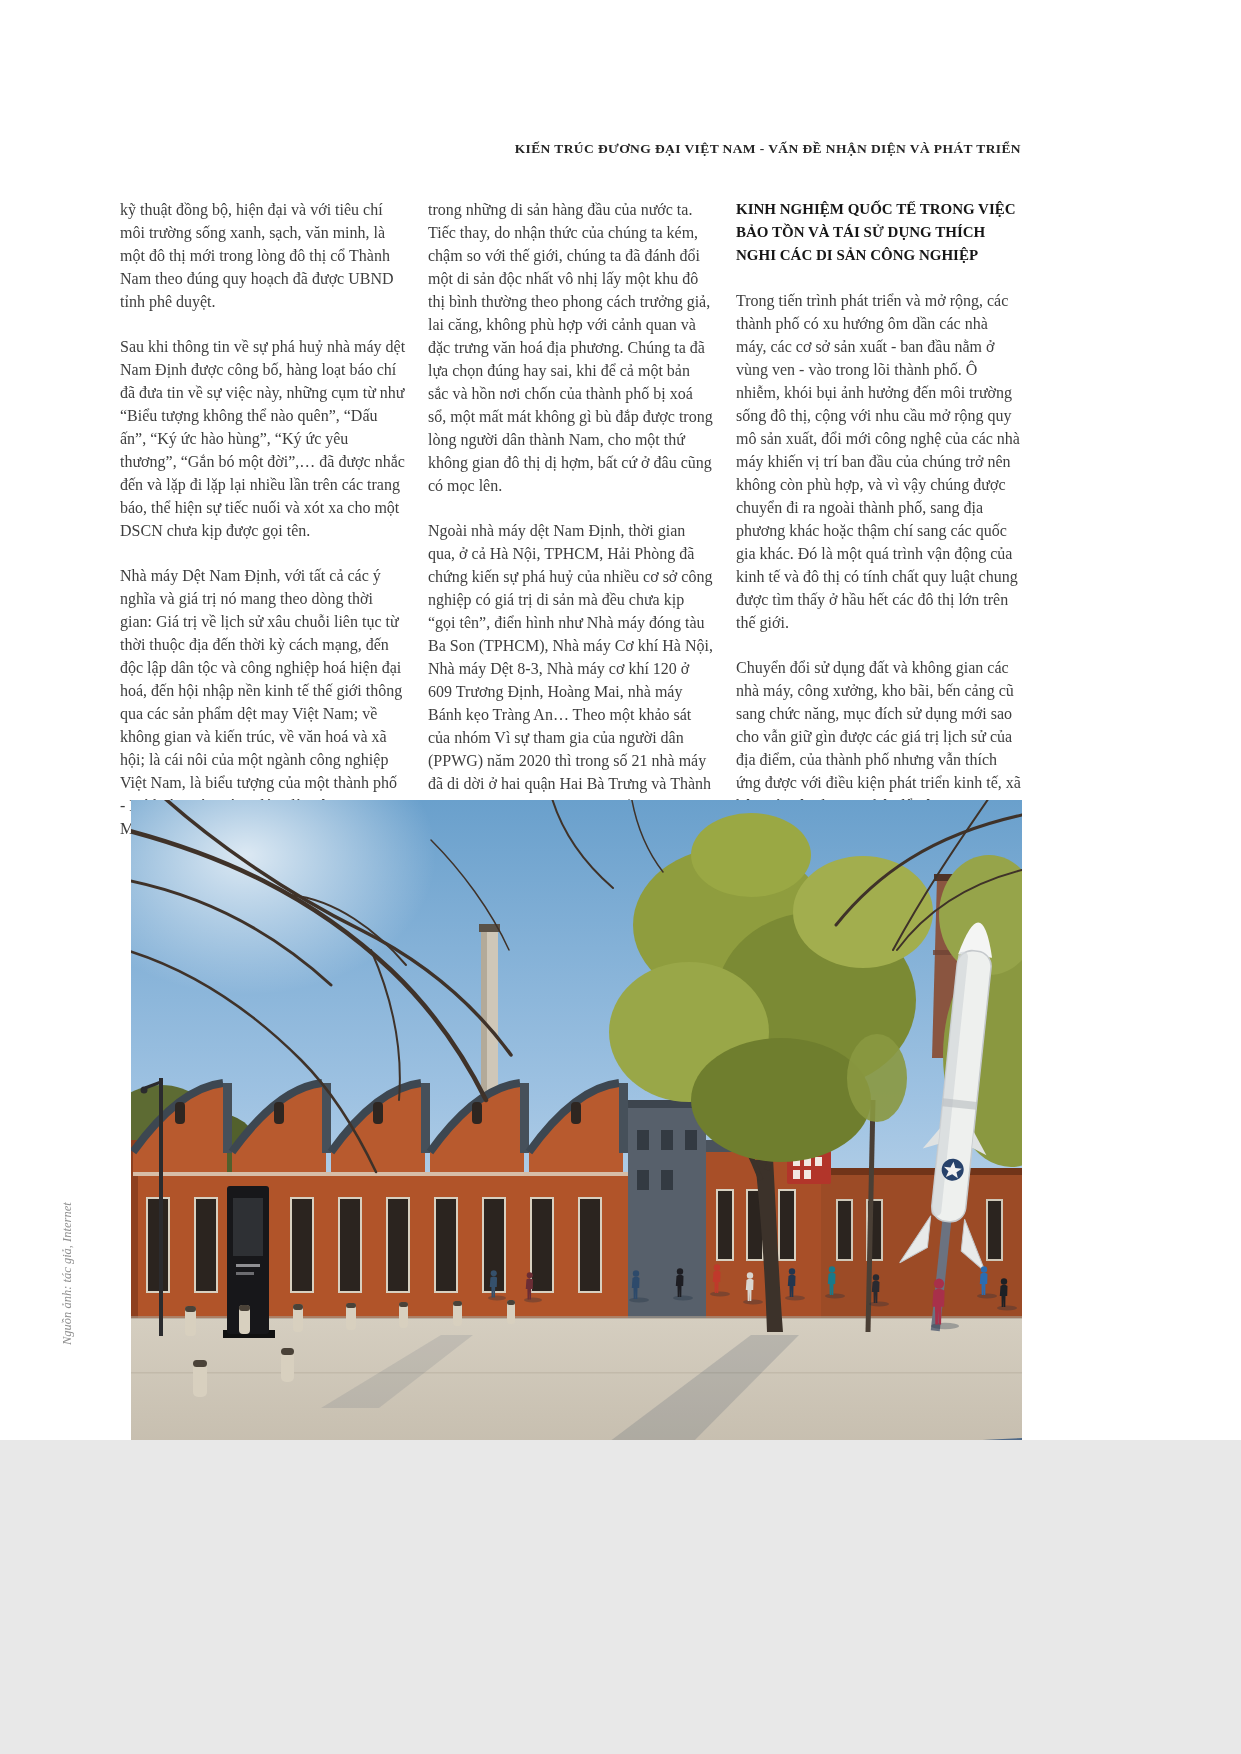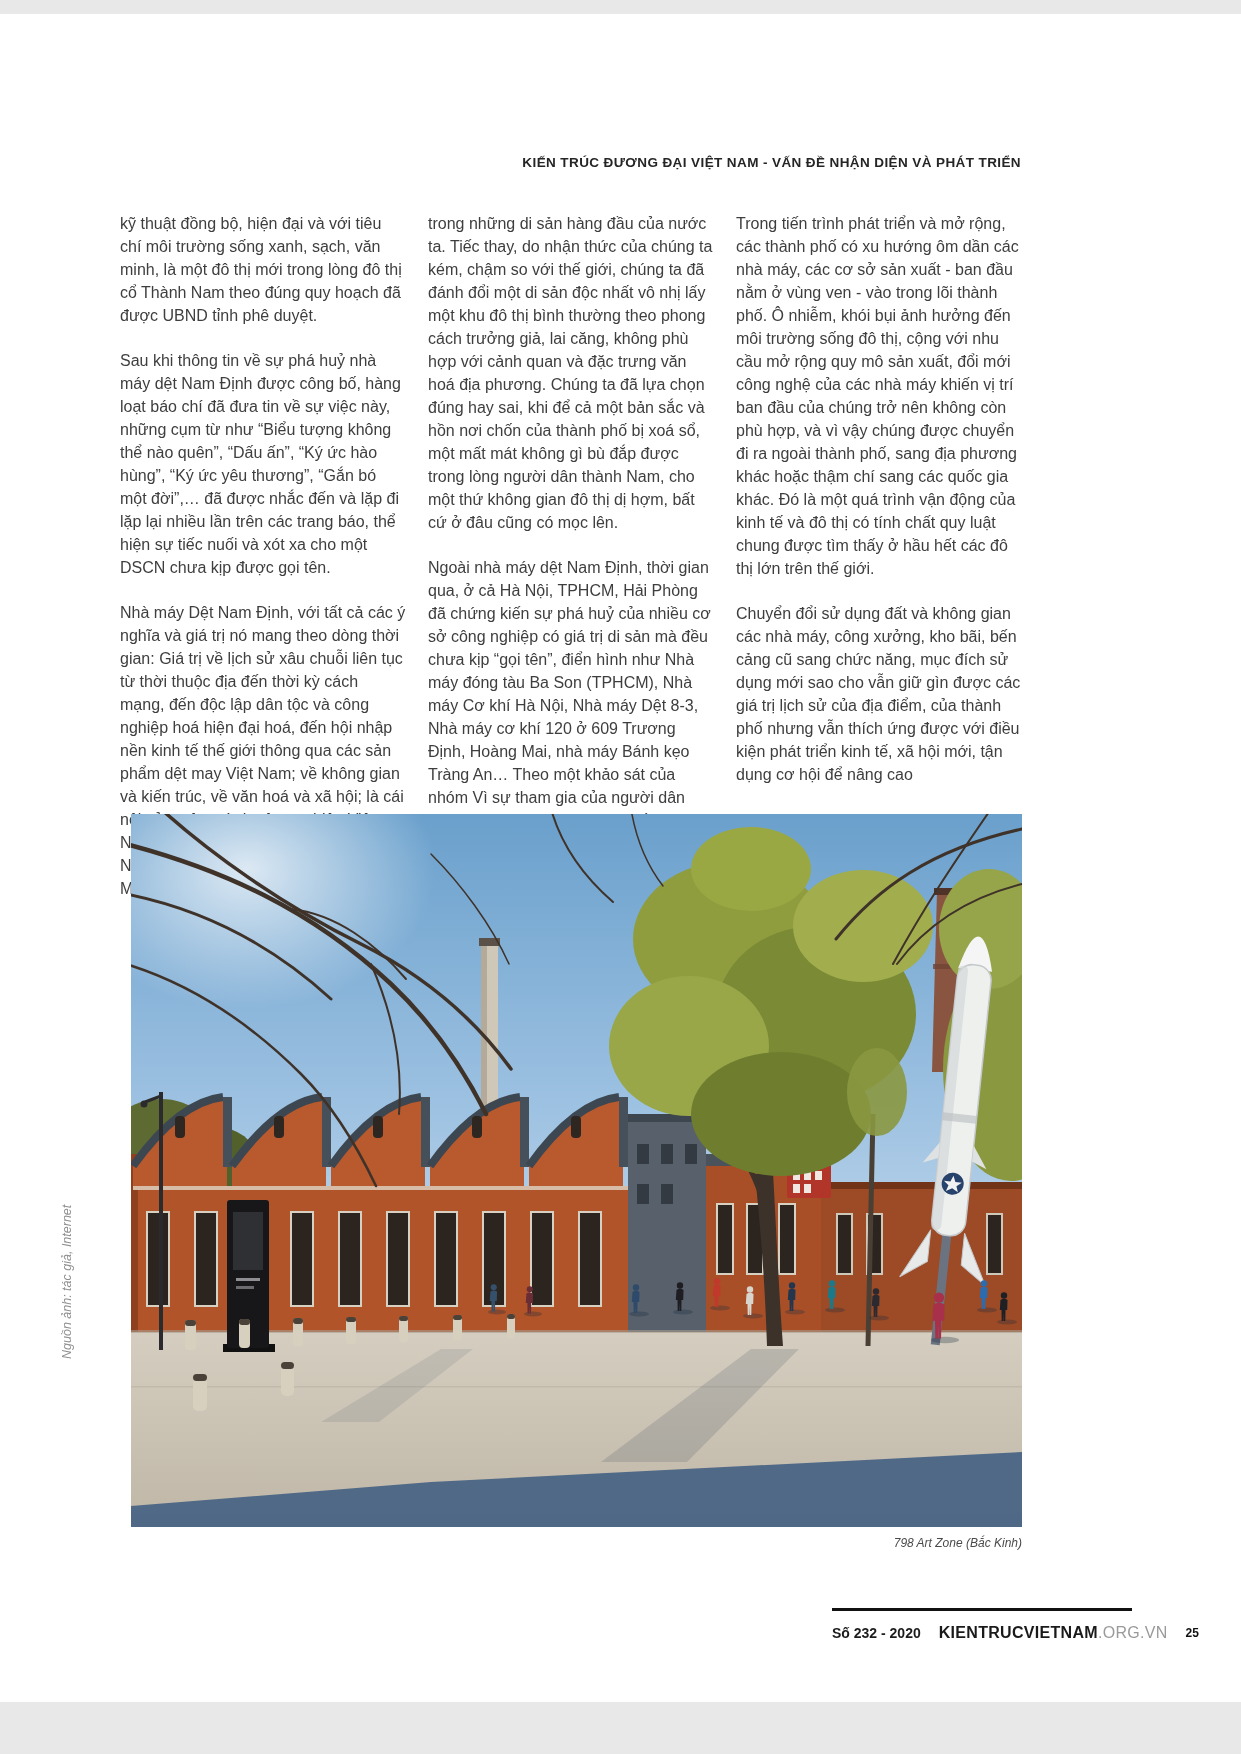--- a/index.html
+++ b/index.html
@@ -1,18 +1,18 @@
 <!DOCTYPE html>
 <html><head>
 <meta charset="utf-8">
 <style>
   html,body{margin:0;padding:0;background:#e8e8e8;}
   .page{
-    position:relative;width:1241px;height:1688px;background:#ffffff;
-    font-family:Liberation Sans, sans-serif;color:#3e3e3e;overflow:hidden;margin:14px auto;
+    position:relative;width:1241px;height:1440px;background:#ffffff;
+    font-family:Liberation Serif, serif;color:#3e3e3e;overflow:hidden;margin:0 auto;
   }
   .header-title{
     position:absolute;top:141px;right:220px;
     font-size:13.5px;font-weight:700;letter-spacing:.4px;color:#252525;white-space:nowrap;
   }
   .columns{
     position:absolute;left:120px;top:198px;width:902px;
     display:grid;grid-template-columns:1fr 1fr 1fr;column-gap:22px;
   }
   .col p{
@@ -55,20 +55,21 @@
     <div class="col">
       <p>kỹ thuật đồng bộ, hiện đại và với tiêu chí môi trường sống xanh, sạch, văn minh, là một đô thị mới trong lòng đô thị cổ Thành Nam theo đúng quy hoạch đã được UBND tỉnh phê duyệt.</p>
       <p>Sau khi thông tin về sự phá huỷ nhà máy dệt Nam Định được công bố, hàng loạt báo chí đã đưa tin về sự việc này, những cụm từ như “Biểu tượng không thể nào quên”, “Dấu ấn”, “Ký ức hào hùng”, “Ký ức yêu thương”, “Gắn bó một đời”,… đã được nhắc đến và lặp đi lặp lại nhiều lần trên các trang báo, thể hiện sự tiếc nuối và xót xa cho một DSCN chưa kịp được gọi tên.</p>
       <p>Nhà máy Dệt Nam Định, với tất cả các ý nghĩa và giá trị nó mang theo dòng thời gian: Giá trị về lịch sử xâu chuỗi liên tục từ thời thuộc địa đến thời kỳ cách mạng, đến độc lập dân tộc và công nghiệp hoá hiện đại hoá, đến hội nhập nền kinh tế thế giới thông qua các sản phẩm dệt may Việt Nam; về không gian và kiến trúc, về văn hoá và xã hội; là cái nôi của một ngành công nghiệp Việt Nam, là biểu tượng của một thành phố - Nó hoàn toàn xứng đáng là một DSCN - Một</p>
     </div>
     <div class="col">
       <p>trong những di sản hàng đầu của nước ta. Tiếc thay, do nhận thức của chúng ta kém, chậm so với thế giới, chúng ta đã đánh đổi một di sản độc nhất vô nhị lấy một khu đô thị bình thường theo phong cách trưởng giả, lai căng, không phù hợp với cảnh quan và đặc trưng văn hoá địa phương. Chúng ta đã lựa chọn đúng hay sai, khi để cả một bản sắc và hồn nơi chốn của thành phố bị xoá sổ, một mất mát không gì bù đắp được trong lòng người dân thành Nam, cho một thứ không gian đô thị dị hợm, bất cứ ở đâu cũng có mọc lên.</p>
       <p>Ngoài nhà máy dệt Nam Định, thời gian qua, ở cả Hà Nội, TPHCM, Hải Phòng đã chứng kiến sự phá huỷ của nhiều cơ sở công nghiệp có giá trị di sản mà đều chưa kịp “gọi tên”, điển hình như Nhà máy đóng tàu Ba Son (TPHCM), Nhà máy Cơ khí Hà Nội, Nhà máy Dệt 8-3, Nhà máy cơ khí 120 ở 609 Trương Định, Hoàng Mai, nhà máy Bánh kẹo Tràng An… Theo một khảo sát của nhóm Vì sự tham gia của người dân (PPWG) năm 2020 thì trong số 21 nhà máy đã di dời ở hai quận Hai Bà Trưng và Thành Xuân thì có tới 19 nơi đã chuyển thành chung cư thương mại.</p>
     </div>
     <div class="col">
+      <div class="section-heading">KINH NGHIỆM QUỐC TẾ TRONG VIỆC BẢO TỒN VÀ TÁI SỬ DỤNG THÍCH NGHI CÁC DI SẢN CÔNG NGHIỆP</div>
       <p>Trong tiến trình phát triển và mở rộng, các thành phố có xu hướng ôm dần các nhà máy, các cơ sở sản xuất - ban đầu nằm ở vùng ven - vào trong lõi thành phố. Ô nhiễm, khói bụi ảnh hưởng đến môi trường sống đô thị, cộng với nhu cầu mở rộng quy mô sản xuất, đổi mới công nghệ của các nhà máy khiến vị trí ban đầu của chúng trở nên không còn phù hợp, và vì vậy chúng được chuyển đi ra ngoài thành phố, sang địa phương khác hoặc thậm chí sang các quốc gia khác. Đó là một quá trình vận động của kinh tế và đô thị có tính chất quy luật chung được tìm thấy ở hầu hết các đô thị lớn trên thế giới.</p>
       <p>Chuyển đổi sử dụng đất và không gian các nhà máy, công xưởng, kho bãi, bến cảng cũ sang chức năng, mục đích sử dụng mới sao cho vẫn giữ gìn được các giá trị lịch sử của địa điểm, của thành phố nhưng vẫn thích ứng được với điều kiện phát triển kinh tế, xã hội mới, tận dụng cơ hội để nâng cao</p>
     </div>
   </div>
 
   <div class="photo-wrap">
     <svg width="891" height="713" viewBox="0 0 891 713" xmlns="http://www.w3.org/2000/svg">
       <defs>
         <linearGradient id="skyGrad" x1="0" y1="0" x2="0" y2="1">
           <stop offset="0" stop-color="#6aa0cc"></stop>

